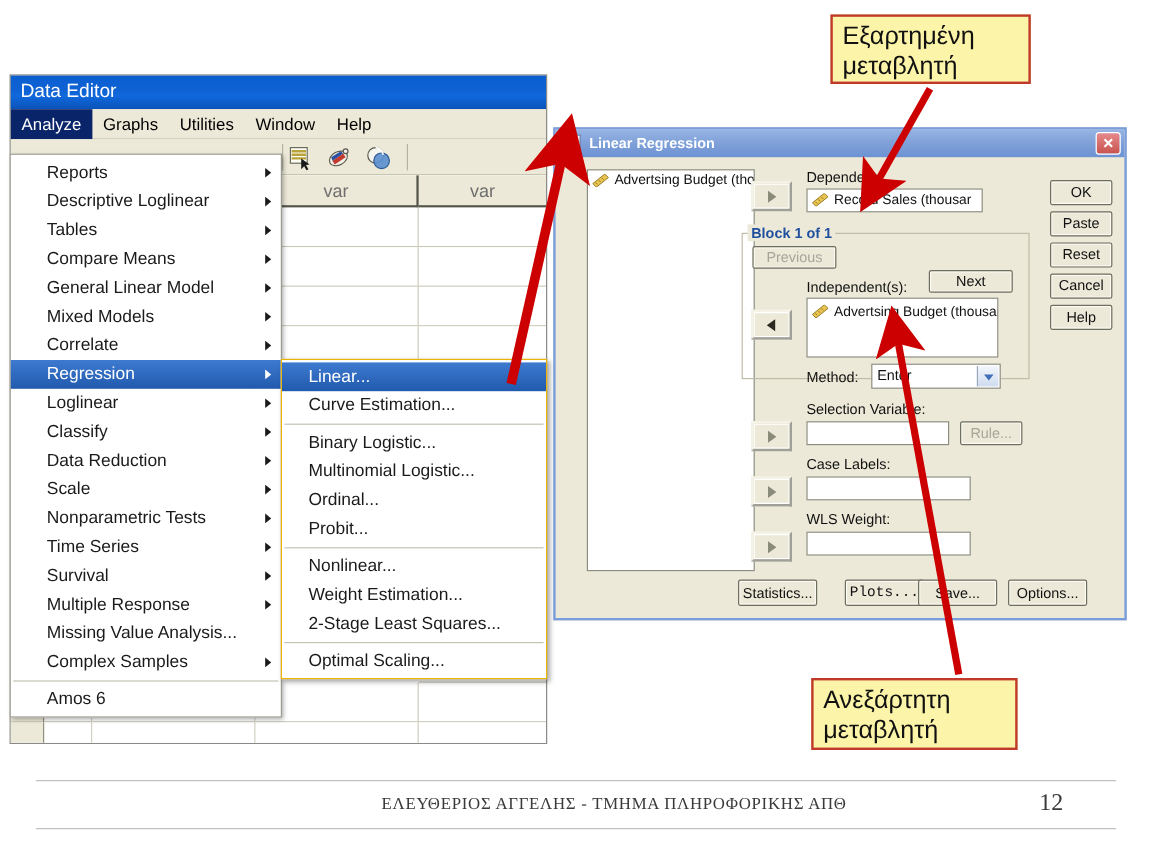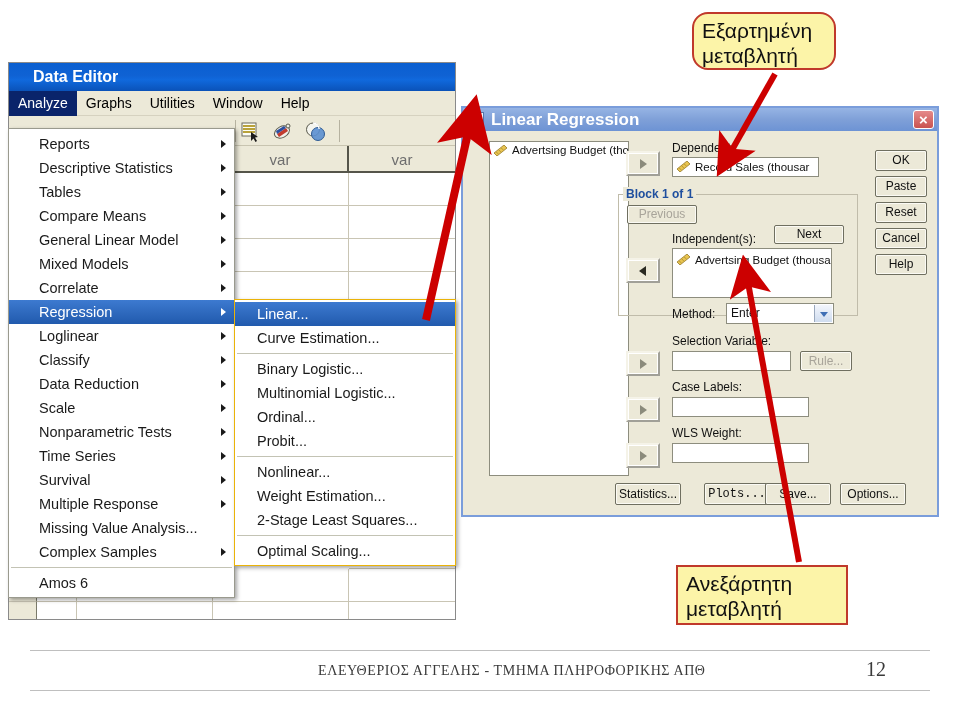--- a/index.html
+++ b/index.html
@@ -30,23 +30,23 @@
     box-sizing: border-box;
   }
   .spss-titlebar {
     position: absolute;
     left: 0; top: 0;
     width: 100%;
     height: 28px;
     background: linear-gradient(to bottom, #0a5fd0 0%, #0f62d4 45%, #1069dd 60%, #0a52b8 100%);
     color: #ffffff;
     font-size: 16px;
-    font-weight: bold;
+    font-weight: normal;
     line-height: 28px;
-    padding-left: 24px;
+    padding-left: 8px;
     box-sizing: border-box;
     overflow: hidden;
     white-space: nowrap;
   }
   .spss-menubar {
     position: absolute;
     left: 0; top: 28px;
     width: 100%;
     height: 25px;
     background: #ece9d8;
@@ -225,21 +225,21 @@
     height: 23px;
     background: linear-gradient(to bottom,#96b4e4 0%, #7fa0d8 50%, #6d93d4 100%);
     box-sizing: border-box;
   }
   .lr-title-text {
     position: absolute;
     left: 28px;
     top: 0;
     height: 23px;
     line-height: 23px;
-    font-size: 17px;
+    font-size: 12px;
     font-weight: bold;
     color: #ffffff;
   }
   .lr-winicon {
     position: absolute;
     left: 6px; top: 4px;
     width: 15px; height: 13px;
     background: #f2f5fb;
     border: 1px solid #5673a8;
     box-sizing: border-box;
@@ -541,21 +541,21 @@
 
       <div class="grid-cell" style="left:28px;top:456px;width:40px;height:19px;"></div>
       <div class="grid-cell" style="left:68px;top:456px;width:136px;height:19px;"></div>
       <div class="grid-cell" style="left:204px;top:456px;width:136px;height:19px;"></div>
       <div class="grid-cell" style="left:340px;top:456px;width:108px;height:19px;"></div>
     </div>
   </div>
 
   <div class="dropdown">
     <div class="dd-item"><span>Reports</span><span class="dd-arrow"></span></div>
-    <div class="dd-item"><span>Descriptive Statistics</span><span class="dd-arrow"></span></div>
+    <div class="dd-item"><span>Descriptive Loglinear</span><span class="dd-arrow"></span></div>
     <div class="dd-item"><span>Tables</span><span class="dd-arrow"></span></div>
     <div class="dd-item"><span>Compare Means</span><span class="dd-arrow"></span></div>
     <div class="dd-item"><span>General Linear Model</span><span class="dd-arrow"></span></div>
     <div class="dd-item"><span>Mixed Models</span><span class="dd-arrow"></span></div>
     <div class="dd-item"><span>Correlate</span><span class="dd-arrow"></span></div>
     <div class="dd-item selected"><span>Regression</span><span class="dd-arrow"></span></div>
     <div class="dd-item"><span>Loglinear</span><span class="dd-arrow"></span></div>
     <div class="dd-item"><span>Classify</span><span class="dd-arrow"></span></div>
     <div class="dd-item"><span>Data Reduction</span><span class="dd-arrow"></span></div>
     <div class="dd-item"><span>Scale</span><span class="dd-arrow"></span></div>
@@ -677,21 +677,21 @@
     <div class="btn" style="left:302px;top:375px;width:66px;height:22px;line-height:20px;">Save...</div>
     <div class="btn" style="left:377px;top:375px;width:66px;height:22px;line-height:20px;">Options...</div>
 
     <div class="btn" style="left:412px;top:42px;width:52px;height:21px;line-height:19px;">OK</div>
     <div class="btn" style="left:412px;top:68px;width:52px;height:21px;line-height:19px;">Paste</div>
     <div class="btn" style="left:412px;top:94px;width:52px;height:21px;line-height:19px;">Reset</div>
     <div class="btn" style="left:412px;top:120px;width:52px;height:21px;line-height:19px;">Cancel</div>
     <div class="btn" style="left:412px;top:146px;width:52px;height:21px;line-height:19px;">Help</div>
   </div>
 
-  <div class="callout" style="left:692px;top:12px;width:144px;height:58px;border-radius:16px;">Εξαρτημένη
+  <div class="callout" style="left:692px;top:12px;width:167px;height:58px;">Εξαρτημένη
 μεταβλητή</div>
   <div class="callout" style="left:676px;top:565px;width:172px;height:60px;">Ανεξάρτητη
 μεταβλητή</div>
 
   <svg class="overlay">
     <defs>
       <marker id="ah" markerWidth="7" markerHeight="7" refX="3.2" refY="3.5" orient="auto">
         <polygon points="0,0 7,3.5 0,7 1.6,3.5" fill="#CC0000"></polygon>
       </marker>
     </defs>

